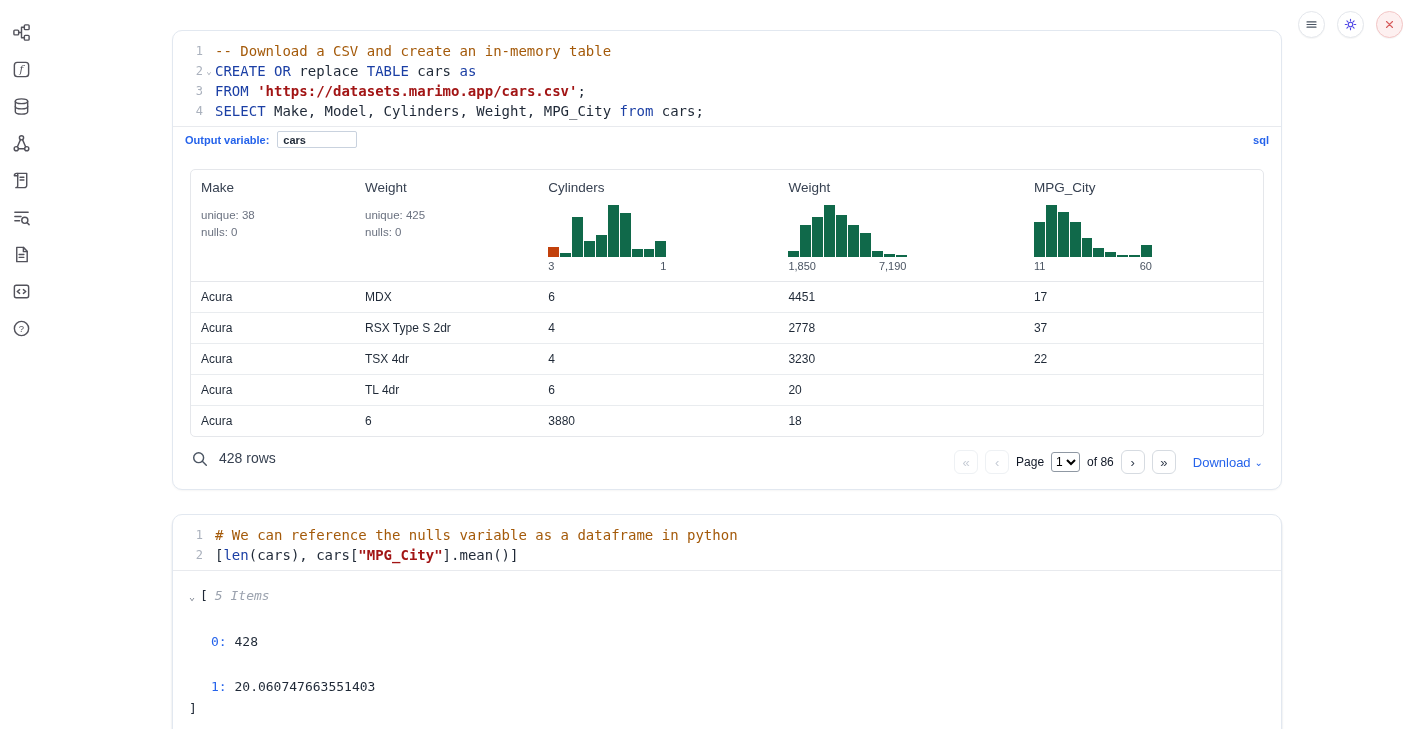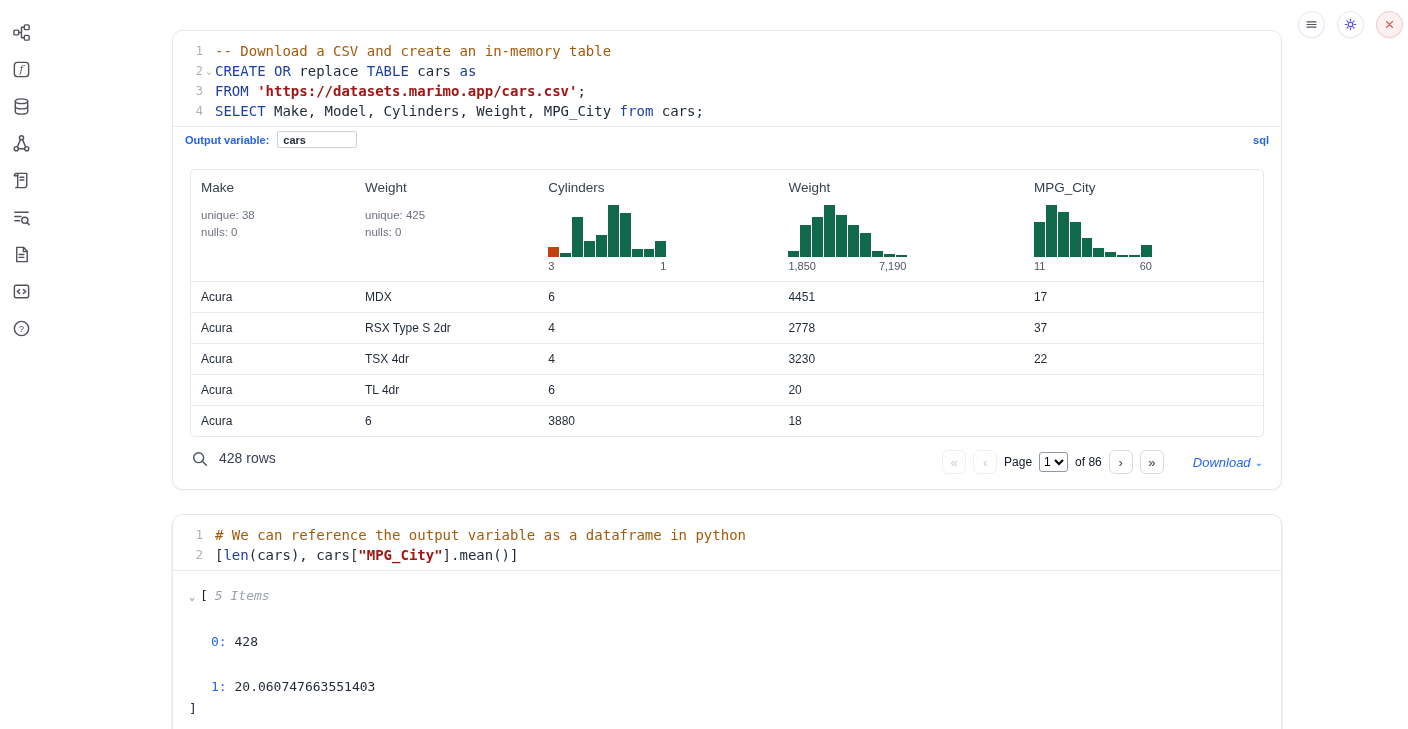--- a/index.html
+++ b/index.html
@@ -75,21 +75,21 @@
   .pager { margin-left:auto; display:flex; align-items:center; gap:7px; }
   .pg { width:24px; height:24px; border-radius:6px; background:#fff; cursor:pointer;
         display:flex; align-items:center; justify-content:center; font-size:13px; line-height:1;
         font-family:"Liberation Sans", sans-serif; padding:0; }
   .pg.ghost { border:1px solid #eef1f4; color:#c7cdd6; }
   .pg.solid { border:1px solid #d6dbe1; color:#374151; }
   .pg-label { font-size:12px; color:#111827; }
   .page-select { height:20px; border:1px solid #8f98a3; border-radius:3px; font-size:12px;
                  background:#fff; font-family:"Liberation Sans", sans-serif; }
   .download { color:var(--accent); font-size:13px; display:flex; align-items:center; gap:4px;
-              cursor:pointer; margin-left:22px;font-style:italic; }
+              cursor:pointer; margin-left:10px; }
   .dl-chev { font-size:10px; }
 
   
   .tree { border-top:1px solid #e8eaee; padding:14px 16px 18px;
           font-family:"DejaVu Sans Mono", monospace; font-size:13px; line-height:22px;
           color:#1f2937; }
   .caret { color:#6b7280; font-size:10px; margin-right:5px; cursor:pointer; display:inline-block; }
   .items-label { color:#9ca3af; font-style:italic; margin-left:7px; }
   .entry { padding-left:22px;margin-top:23px; }
   .key { color:var(--key); }
@@ -335,21 +335,21 @@
         <span class="download">
           <span>Download</span>
           <span class="dl-chev">⌄</span>
         </span>
       </div>
     </div>
   </section>
 
   <section class="card cell2">
     <div class="code-area" id="py-code">
-        <div class="code-line"><span class="ln">1</span><span class="fold"></span><span><span class="tok-comment"># We can reference the output variable as a dataframe in python</span></span></div>
+        <div class="code-line"><span class="ln">1</span><span class="fold"></span><span><span class="tok-comment"># We can reference the nulls variable as a dataframe in python</span></span></div>
         <div class="code-line"><span class="ln">2</span><span class="fold"></span><span><span class="tok-plain">[</span><span class="tok-keyword">len</span><span class="tok-plain">(cars), cars[</span><span class="tok-string">"MPG_City"</span><span class="tok-plain">].mean()]</span></span></div>
       </div>
     <div class="tree" id="tree">
         <div class="tree-line"><span class="caret">⌄</span><span>[</span><span class="items-label">5 Items</span></div>
         <div class="entry"><span class="key">0:</span><span> 428</span></div>
         <div class="entry"><span class="key">1:</span><span> 20.060747663551403</span></div>
         <div>]</div>
       </div>
   </section>
 

